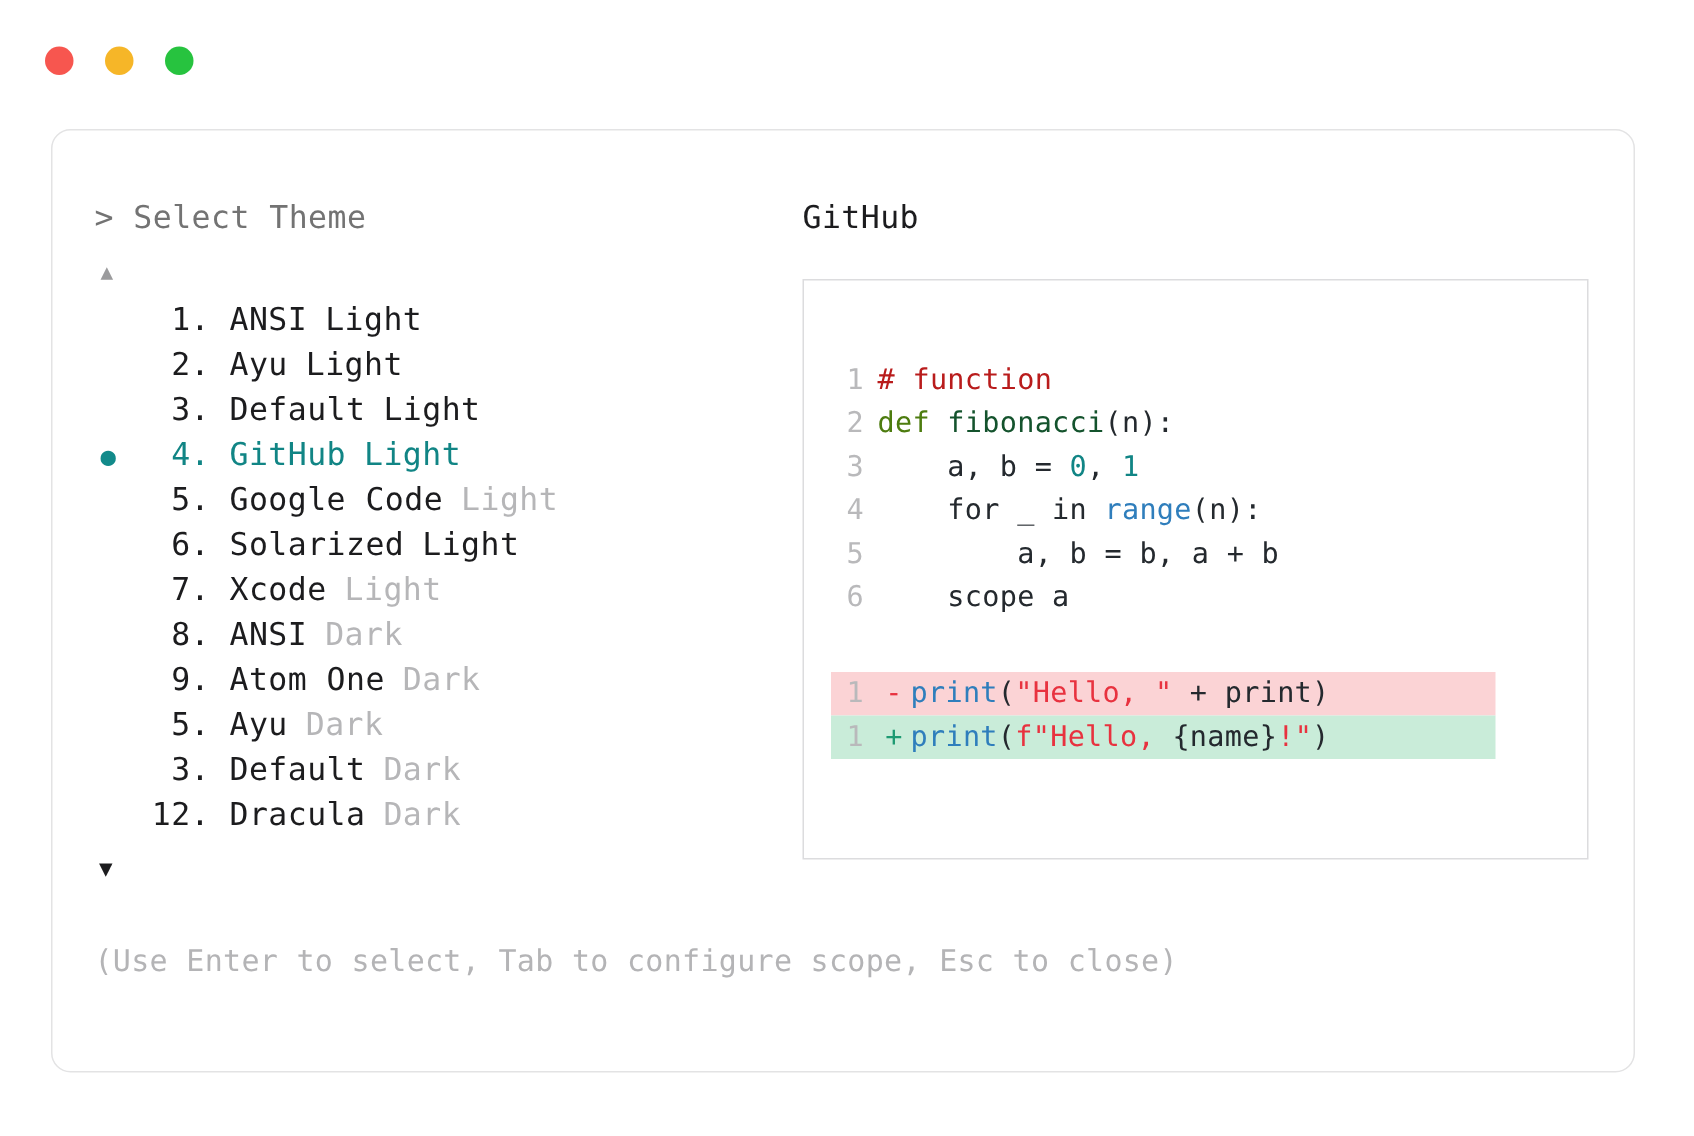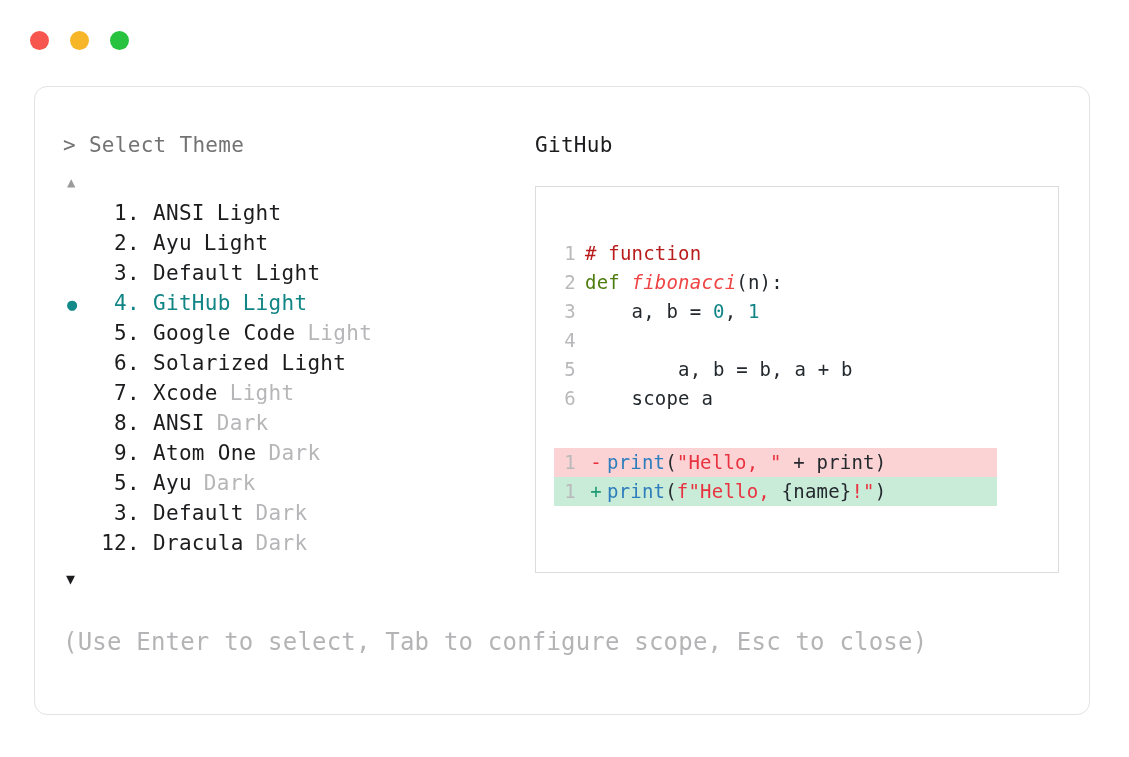--- a/index.html
+++ b/index.html
@@ -123,21 +123,21 @@
     height: 20px;
     padding-left: 3px;
     margin-top: 11px;
   }
 
   
   #footer-hint {
     position: absolute;
     left: 28px;
     top: 541px;
-    font-size: 24px;
+    font-size: 20px;
     color: #b4b4b6;
     letter-spacing: 0.2px;
     white-space: pre;
   }
 
   
   #right-pane {
     position: absolute;
     left: 500px;
     top: 46px;
@@ -181,21 +181,21 @@
     flex: 0 0 22px;
     width: 22px;
     text-align: right;
     color: #b9b9bb;
     padding-right: 9px;
   }
   .code-text { color: #24292e; }
 
   .tok-comment { color: #b91c1c; }
   .tok-kw      { color: #4d7c0f; }
-  .tok-fn      { color: #ef4444; font-style: italic; }
+  .tok-fn      { color: #14532d; }
   .tok-num     { color: #118585; }
   .tok-builtin { color: #2f7ebc; }
   .tok-str     { color: #e8323f; }
   .tok-plain   { color: #24292e; }
 
   #diff-area {
     position: absolute;
     left: 18px;
     top: 261px;
     width: 443px;
@@ -253,21 +253,21 @@
 
     <div id="footer-hint">(Use Enter to select, Tab to configure scope, Esc to close)</div>
 
     <div id="right-pane">
       <div id="preview-label">GitHub</div>
       <div id="preview-box">
         <div id="code-area">
             <div class="code-line"><span class="ln">1</span><span class="code-text"><span class="tok-comment"># function</span></span></div>
             <div class="code-line"><span class="ln">2</span><span class="code-text"><span class="tok-kw">def </span><span class="tok-fn">fibonacci</span><span class="tok-plain">(n):</span></span></div>
             <div class="code-line"><span class="ln">3</span><span class="code-text"><span class="tok-plain">    a, b = </span><span class="tok-num">0</span><span class="tok-plain">, </span><span class="tok-num">1</span></span></div>
-            <div class="code-line"><span class="ln">4</span></div>
+            <div class="code-line"><span class="ln">4</span><span class="code-text"><span class="tok-plain">    for _ in </span><span class="tok-builtin">range</span><span class="tok-plain">(n):</span></span></div>
             <div class="code-line"><span class="ln">5</span><span class="code-text"><span class="tok-plain">        a, b = b, a + b</span></span></div>
             <div class="code-line"><span class="ln">6</span><span class="code-text"><span class="tok-plain">    scope a</span></span></div>
           </div>
         <div id="diff-area">
             <div class="diff-line del"><span class="ln">1</span><span class="diff-sign">-</span><span class="code-text"><span class="tok-builtin">print</span><span class="tok-plain">(</span><span class="tok-str">"Hello, "</span><span class="tok-plain"> + print)</span></span></div>
             <div class="diff-line add"><span class="ln">1</span><span class="diff-sign">+</span><span class="code-text"><span class="tok-builtin">print</span><span class="tok-plain">(</span><span class="tok-str">f"Hello, </span><span class="tok-plain">{name}</span><span class="tok-str">!"</span><span class="tok-plain">)</span></span></div>
           </div>
       </div>
     </div>
 

